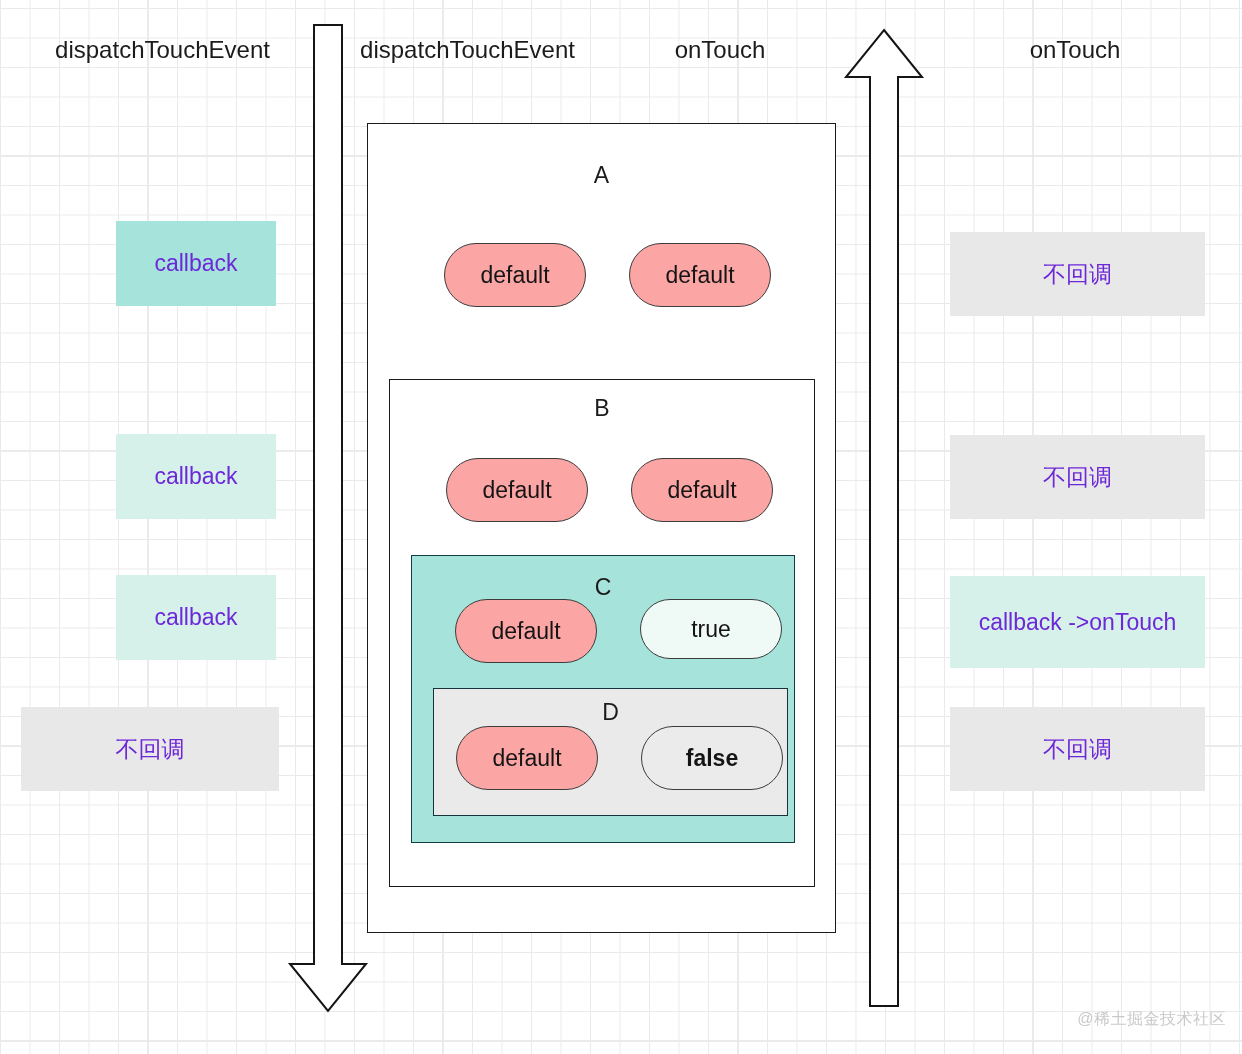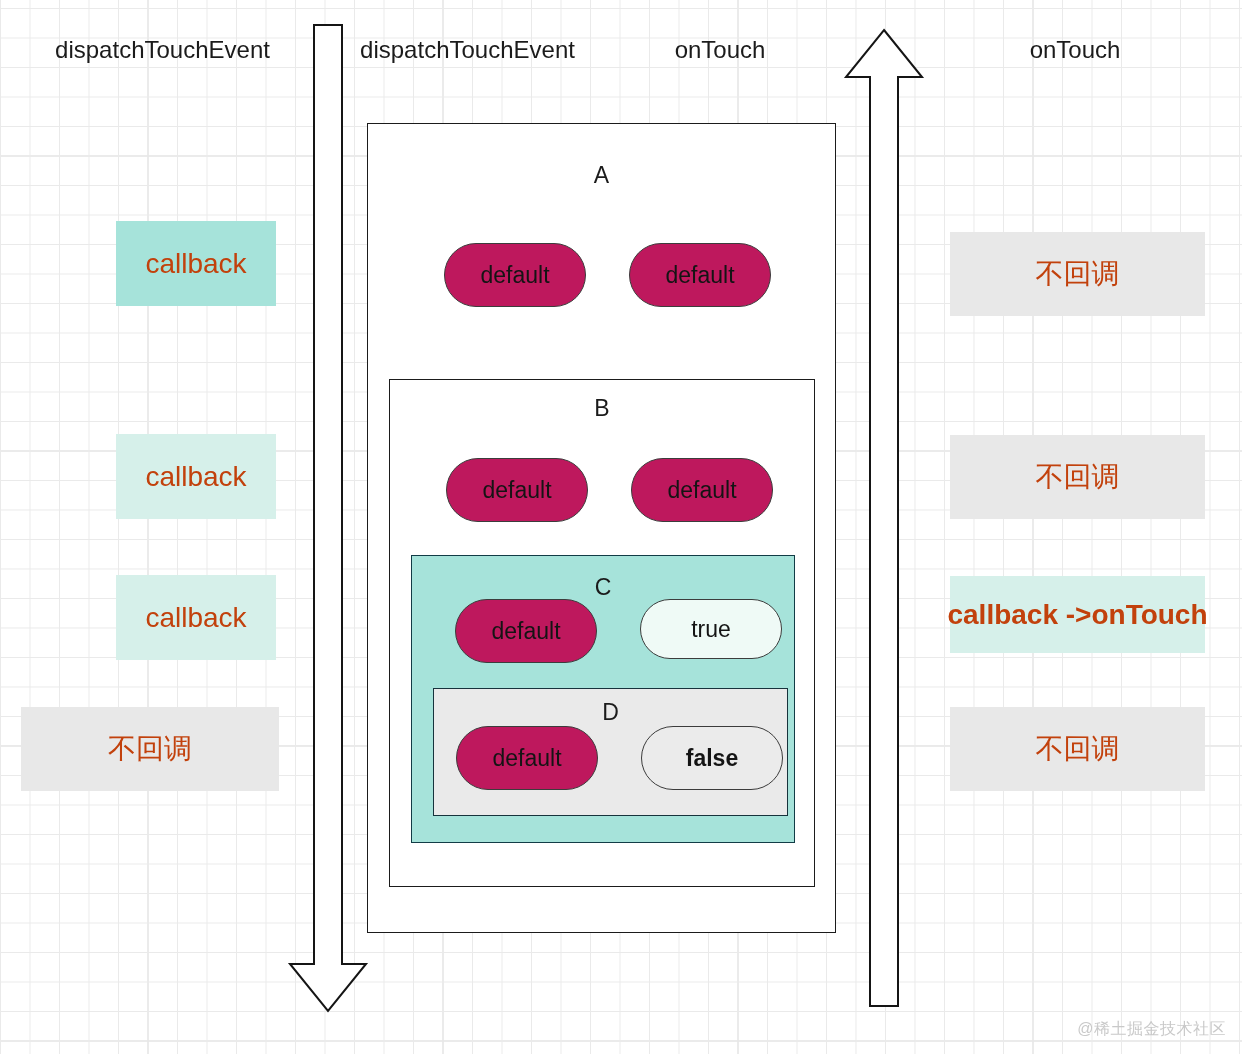--- a/index.html
+++ b/index.html
@@ -40,22 +40,22 @@
     text-align: center;
     white-space: nowrap;
     line-height: 1;
   }
 
   
   .status-box {
     display: flex;
     align-items: center;
     justify-content: center;
-    font-size: 28px;
-    color: #c2410c;
+    font-size: 23px;
+    color: #6d28d9;
     border: none;
     white-space: nowrap;
   }
   .status-box.teal-strong { background: #a6e3da; }
   .status-box.teal-light  { background: #d6f0ea; }
   .status-box.grey        { background: #e8e8e8; }
 
   
   .container-box {
     border: 1.6px solid #1b1b1b;
@@ -83,21 +83,21 @@
   .pill {
     display: flex;
     align-items: center;
     justify-content: center;
     border-radius: 999px;
     border: 1.4px solid #3c3c3c;
     font-size: 23px;
     color: #141414;
     white-space: nowrap;
   }
-  .pill.white { background: #be185d; }
+  .pill.white { background: #fca5a5; }
   .pill.mint  { background: #effaf6; }
   .pill.grey  { background: #ebebeb; }
 
   
   .arrow-svg { display: block; overflow: visible; }
   .arrow-svg path {
     fill: #ffffff;
     stroke: #151515;
     stroke-width: 2;
     stroke-linejoin: miter;
@@ -141,21 +141,21 @@
   <div class="abs status-box teal-light" style="left:116px; top:434px; width:160px; height:85px;">callback</div>
 
   <div class="abs status-box teal-light" style="left:116px; top:575px; width:160px; height:85px;">callback</div>
 
   <div class="abs status-box grey" style="left:21px; top:707px; width:258px; height:84px;">不回调</div>
 
   <div class="abs status-box grey" style="left:950px; top:232px; width:255px; height:84px;">不回调</div>
 
   <div class="abs status-box grey" style="left:950px; top:435px; width:255px; height:84px;">不回调</div>
 
-  <div class="abs status-box teal-light" style="left:950px; top:576px; width:255px; height:77px;font-weight:bold;">callback -&gt;onTouch</div>
+  <div class="abs status-box teal-light" style="left:950px; top:576px; width:255px; height:92px;">callback -&gt;onTouch</div>
 
   <div class="abs status-box grey" style="left:950px; top:707px; width:255px; height:84px;">不回调</div>
 
   <div class="abs container-box" style="left:367px; top:123px; width:469px; height:810px;">
 
     <div class="box-label" style="top:40px;">A</div>
 
     <div class="abs pill white" style="left:76px; top:119px; width:142px; height:64px;">default</div>
 
     <div class="abs pill white" style="left:261px; top:119px; width:142px; height:64px;">default</div>
@@ -182,15 +182,15 @@
 
           <div class="abs pill white" style="left:22px; top:37px; width:142px; height:64px;">default</div>
 
           <div class="abs pill grey" style="left:207px; top:37px; width:142px; height:64px;font-weight:bold;">false</div>
 
         </div>
       </div>
     </div>
   </div>
 
-  <div class="abs watermark" style="right:16px; bottom:14px;text-align:right;">@稀土掘金技术社区</div>
+  <div class="abs watermark" style="right:16px; bottom:24px;text-align:right;">@稀土掘金技术社区</div>
 
 </div>
 
 </body></html>

